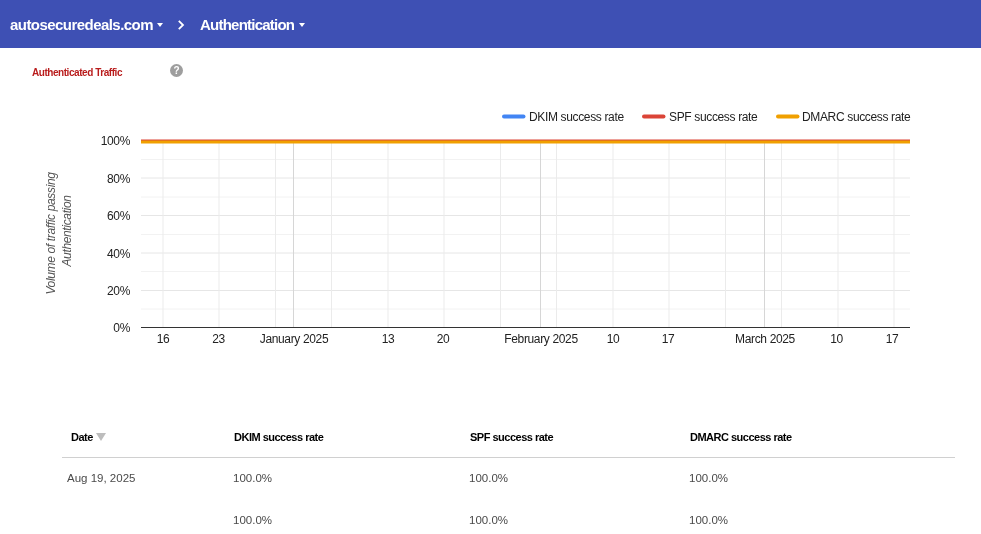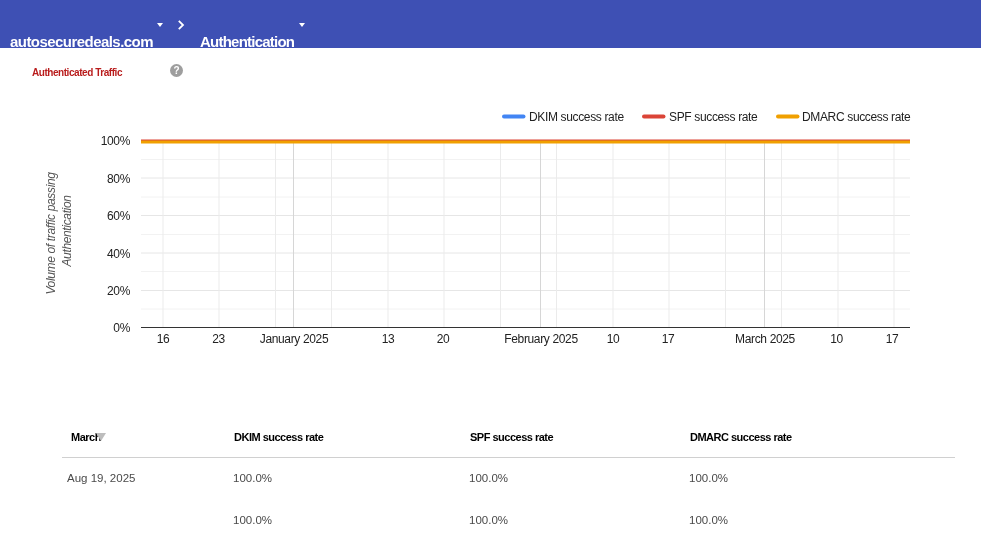--- a/index.html
+++ b/index.html
@@ -1,19 +1,19 @@
 <!DOCTYPE html>
 <html><head>
 <meta charset="utf-8">
 <style>
   * { margin:0; padding:0; box-sizing:border-box; }
   html,body { width:981px; height:534px; background:#fff; font-family:"Liberation Sans", sans-serif; overflow:hidden; }
   .abs { position:absolute; }
   #topbar { position:absolute; left:0; top:0; width:981px; height:48px; background:#3e50b4; }
-  .bartext { position:absolute; color:#fff; font-size:15px; font-weight:bold; white-space:nowrap; line-height:15px;margin-top:17px; }
+  .bartext { position:absolute; color:#fff; font-size:15px; font-weight:bold; white-space:nowrap; line-height:15px; }
   .tri-dn { position:absolute; width:0; height:0; border-left:3.5px solid transparent; border-right:3.5px solid transparent; border-top:4px solid #fff; }
   #title { position:absolute; left:32px; top:65px; font-size:10px; letter-spacing:-0.45px; font-weight:bold; color:#b91c1c; white-space:nowrap; line-height:15px; }
   #helpicon { position:absolute; left:170px; top:64px; width:13px; height:13px; border-radius:50%; background:#9e9e9e; color:#fff; font-size:10px; font-weight:bold; text-align:center; line-height:13px; }
   #tbl-line { position:absolute; left:62px; top:457px; width:893px; height:1px; background:#d0d0d0; }
   .th { position:absolute; font-size:11px; font-weight:bold; letter-spacing:-0.5px; color:#000; white-space:nowrap; line-height:11px; }
   .td { position:absolute; font-size:11.5px; color:#4a4a4a; white-space:nowrap; line-height:11px; }
   .sorttri { position:absolute; width:0; height:0; border-left:5px solid transparent; border-right:5px solid transparent; border-top:8px solid #bdbdbd; }
 </style>
 </head>
 <body>
@@ -103,21 +103,21 @@
     <text x="443" y="342.5">20</text>
     <text x="541" y="342.5">February 2025</text>
     <text x="613" y="342.5">10</text>
     <text x="668" y="342.5">17</text>
     <text x="765" y="342.5">March 2025</text>
     <text x="836.5" y="342.5">10</text>
     <text x="892" y="342.5">17</text>
   </g>
 </svg>
 
-<div class="th" style="left:71px; top:432px;">March</div>
+<div class="th" style="left:71px; top:432px;">Date</div>
 <div class="sorttri" style="left:95.5px; top:433px;"></div>
 <div class="th" style="left:234px; top:432px;">DKIM success rate</div>
 <div class="th" style="left:470px; top:432px;">SPF success rate</div>
 <div class="th" style="left:690px; top:432px;">DMARC success rate</div>
 <div id="tbl-line"></div>
 <div class="td" style="left:67px; top:473px;">Aug 19, 2025</div>
 <div class="td" style="left:233px; top:473px;">100.0%</div>
 <div class="td" style="left:469px; top:473px;">100.0%</div>
 <div class="td" style="left:689px; top:473px;">100.0%</div>
 <div class="td" style="left:67px; top:515px;margin-top:23px;">Mar 18, 2025</div>

